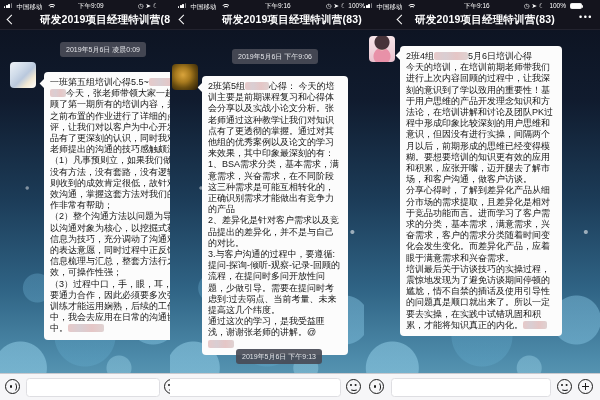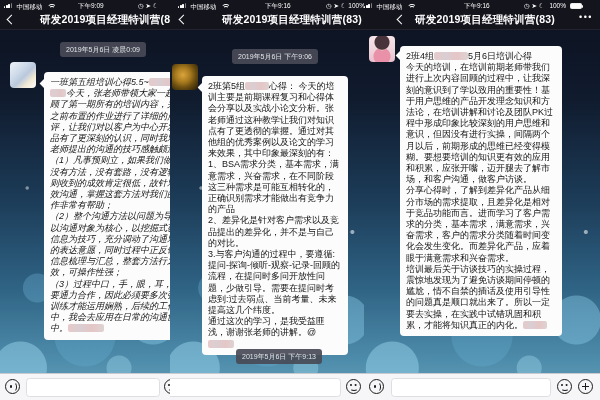--- a/index.html
+++ b/index.html
@@ -80,21 +80,21 @@
         <span class="wifi"></span>
       </div>
       <div class="strow" style="left:78px;">下午9:09</div>
       <div class="strow" style="left:138px;">◷ ➤ ☾</div>
       <div class="chev" style="left:8px;"></div>
       <div class="navtitle" style="left:40px;">研发2019项目经理特训营(83)</div>
     </div>
     <div class="datepill" style="left:60px;top:42px;">2019年5月6日 凌晨0:09</div>
     <div class="avatar av1" style="left:10px;top:62px;"></div>
     <div class="tail" style="left:41px;top:80px;"></div>
-    <div class="bubble" style="left:44px;top:72px;width:152px;font-style:italic;">
+    <div class="bubble" style="left:44px;top:72px;width:152px;">
       <div class="msg-text"><span>一班第五组培训心得5.5~</span><span class="redact" style="width:32px;"></span><br><span class="redact" style="width:16px;"></span><span>今天，张老师带领大家一起回顾了第一期所有的培训内容，并对之前布置的作业进行了详细的点评，让我们对以客户为中心开发产品有了更深刻的认识，同时我对张老师提出的沟通的技巧感触颇深：
 （1）凡事预则立，如果我们做事情没有方法，没有套路，没有逻辑，则收到的成效肯定很低，故针对有效沟通，掌握这套方法对我们的工作非常有帮助；
 （2）整个沟通方法以问题为导向，以沟通对象为核心，以挖掘式获取信息为技巧，充分调动了沟通对象的表达意愿，同时过程中正反馈式信息梳理与汇总，整套方法行之有效，可操作性强；
 （3）过程中口，手，眼，耳，脑需要通力合作，因此必须要多次强加训练才能运用娴熟，后续的工作中，我会去应用在日常的沟通协作中。</span><span class="redact" style="width:36px;"></span></div>
     </div>
     <div class="inputbar">
       <div class="cicon voice" style="left:5px;"></div>
       <input class="field" style="left: 26px; width: 134px;" value="">
       <div class="cicon emoji" style="left:164px;"></div>
     </div>

